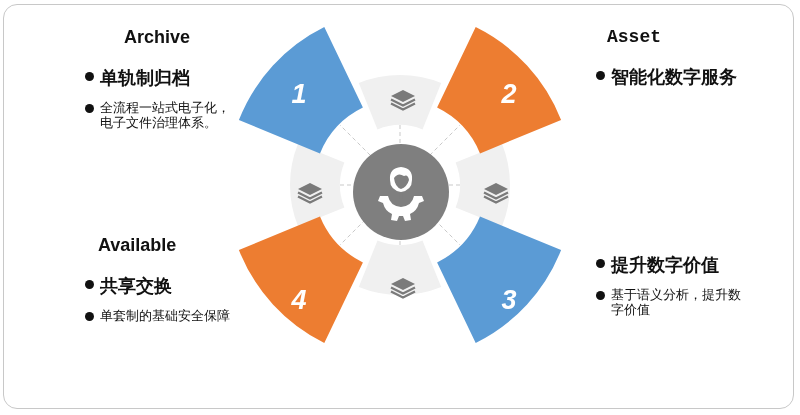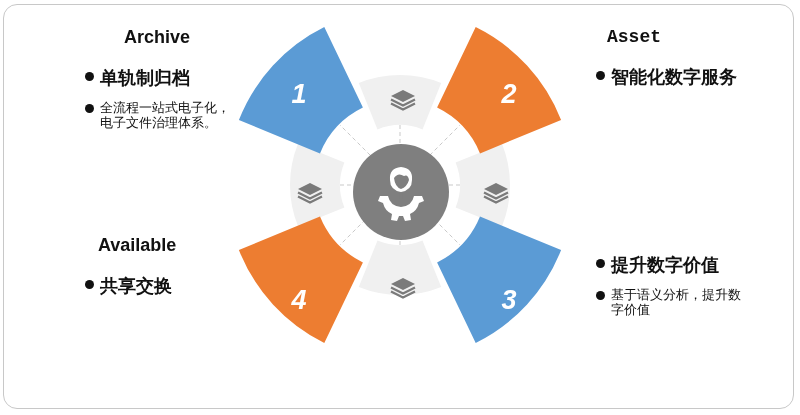--- a/index.html
+++ b/index.html
@@ -111,20 +111,21 @@
   <h2>Asset</h2>
   <ul>
     <li class="main">智能化数字服务</li>
   </ul>
 </div>
 
 <div class="panel" id="p-available">
   <h2>Available</h2>
   <ul>
     <li class="main">共享交换</li>
+    <li class="sub" style="width:140px">单套制的基础安全保障</li>
   </ul>
 </div>
 
 <div class="panel" id="p-ai">
   <ul>
     <li class="main">提升数字价值</li>
     <li class="sub" style="width:140px">基于语义分析，提升数字价值</li>
   </ul>
 </div>
 

